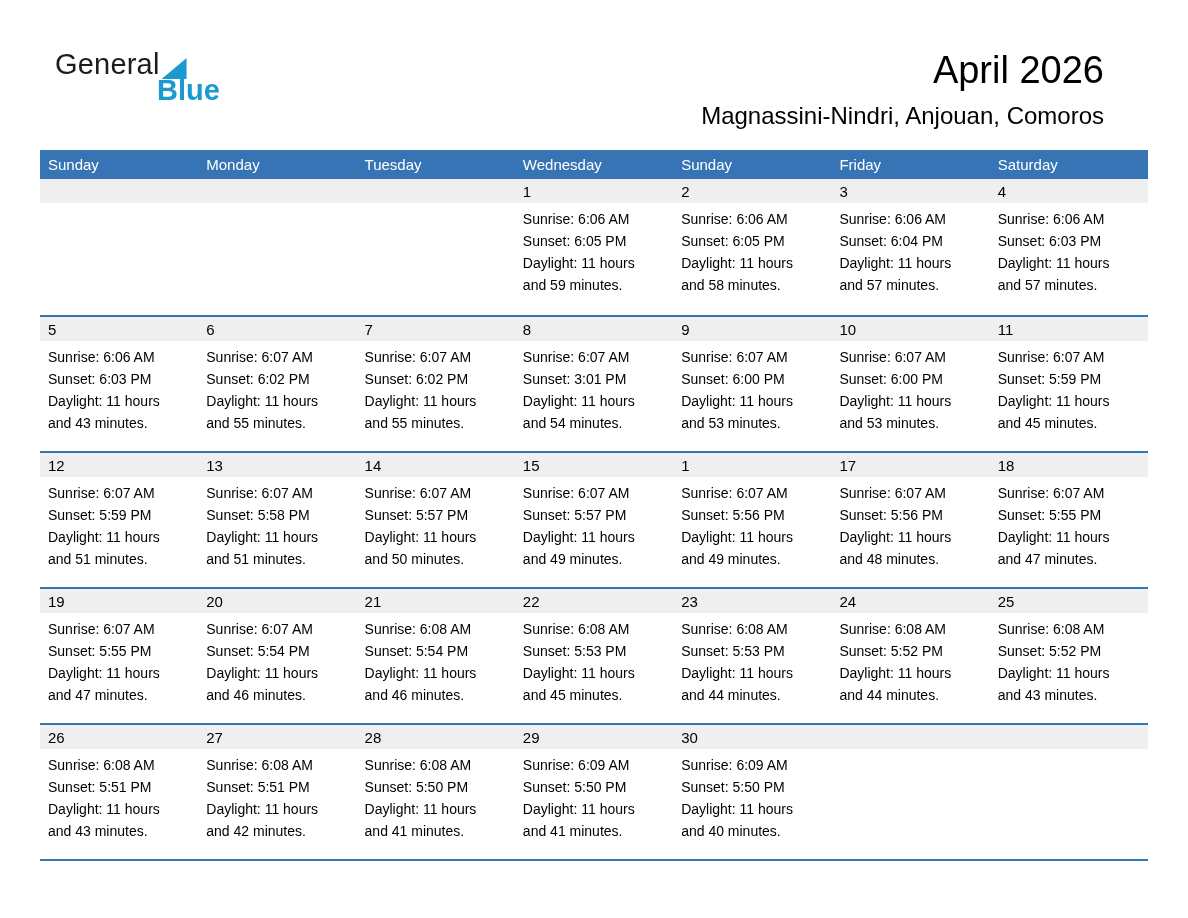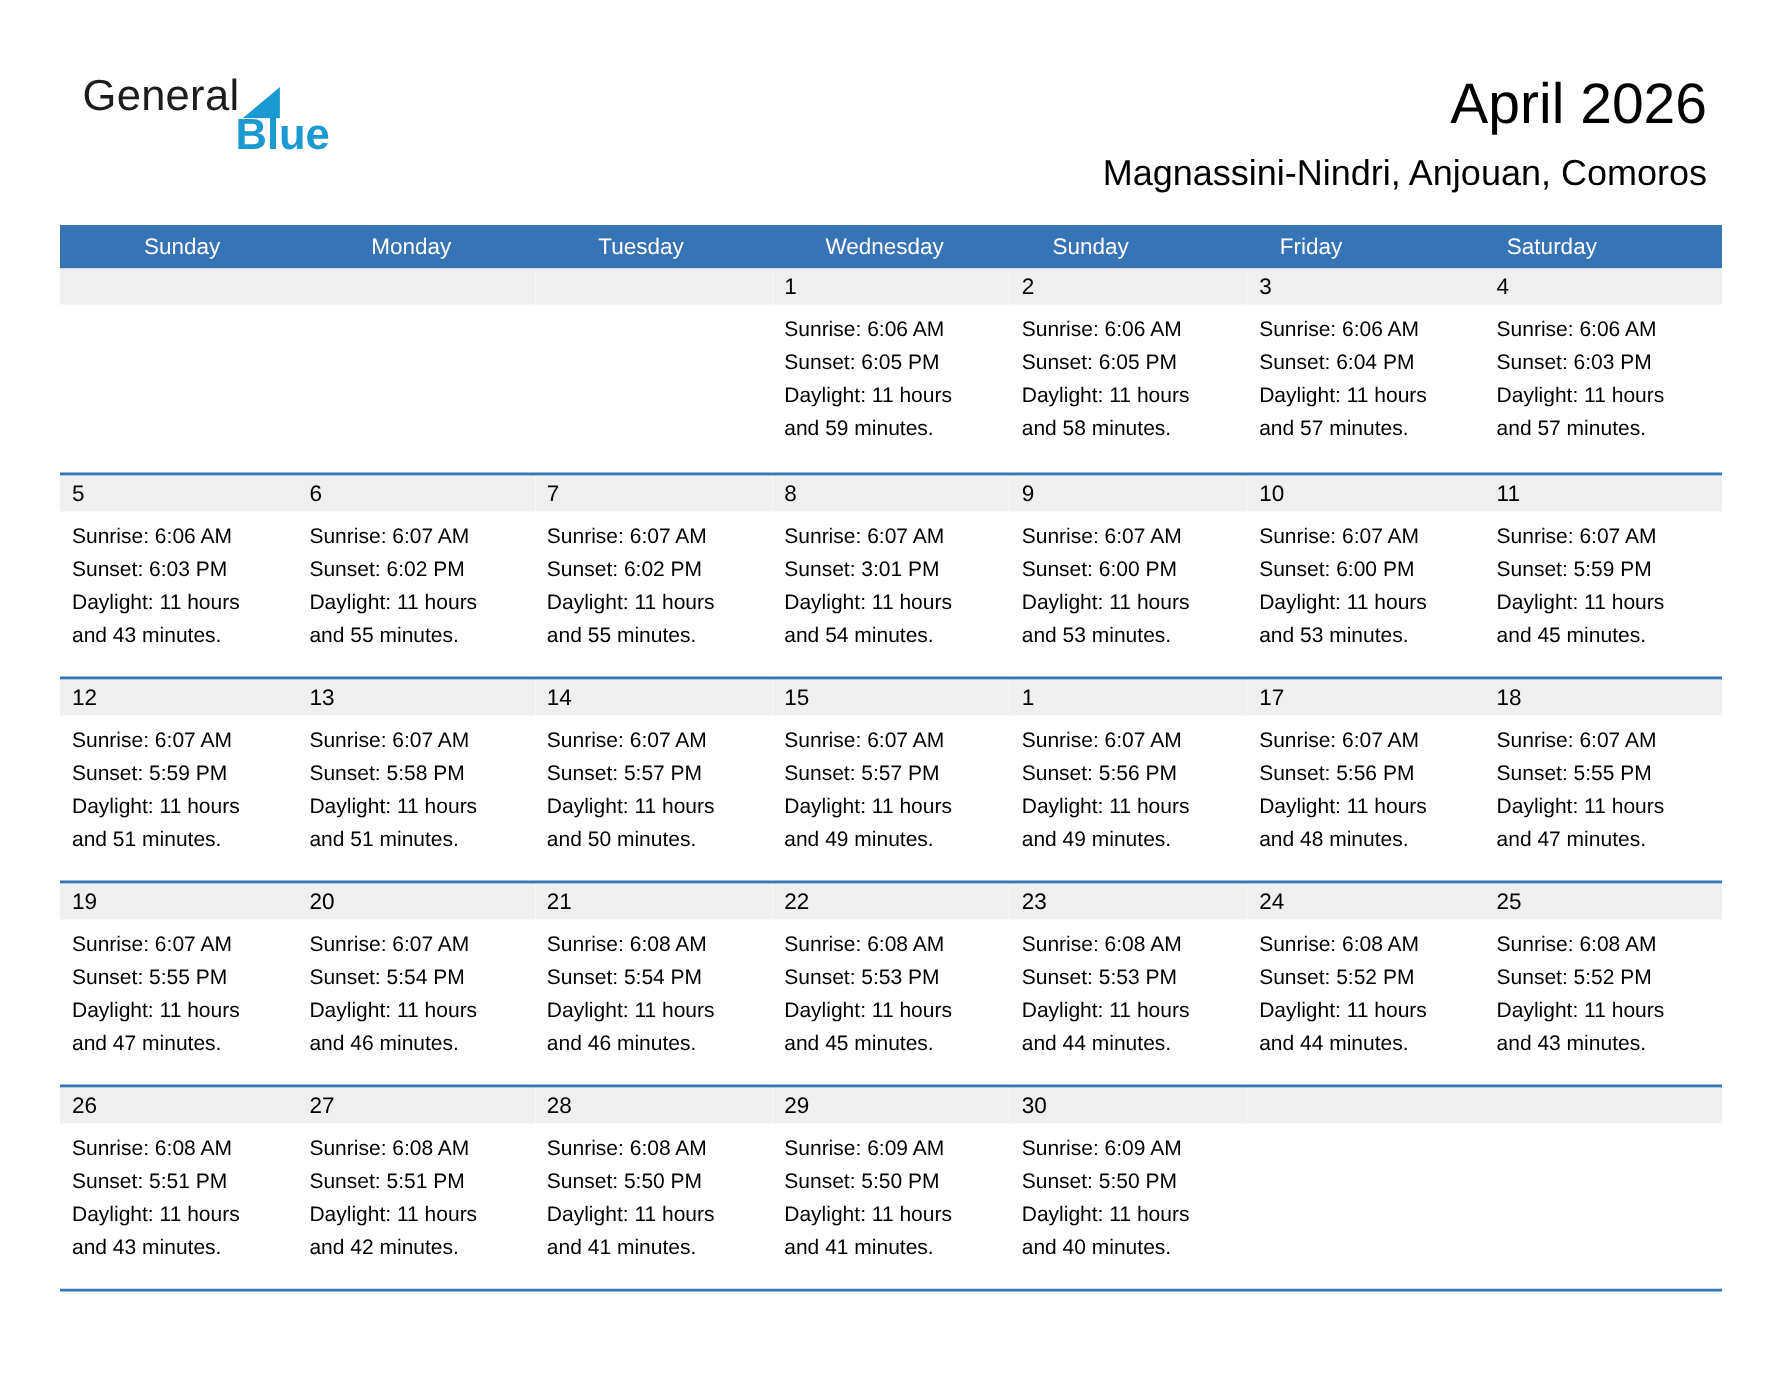--- a/index.html
+++ b/index.html
@@ -22,21 +22,21 @@
     width: 1188px;
     height: 918px;
     overflow: hidden;
     background: #ffffff;
   }
   
   .top {
     display: flex;
     justify-content: space-between;
     align-items: flex-start;
-    padding: 50px 50px 0 55px;
+    padding: 50px 84px 0 55px;
   }
   .logo { line-height: 1; }
   .logo-row {
     display: flex;
     align-items: flex-end;
     font-size: 29px;
     color: #1c1c1c;
     font-weight: normal;
     letter-spacing: 0.2px;
   }
@@ -69,21 +69,20 @@
   
   .calendar { margin: 20px 40px 0 40px; }
   .weekday-row {
     display: grid;
     grid-template-columns: repeat(7, 1fr);
     background: var(--header-bg);
     height: 29px;
     align-items: center;
     color: #ffffff;
     font-size: 15px;
-    padding-left: 48px;
   }
   .weekday { padding-left: 8px; }
   .weeks { border-bottom: 2px solid var(--divider); }
   .week-row {
     display: grid;
     grid-template-columns: repeat(7, 1fr);
     border-top: 2px solid var(--divider);
     min-height: 136px;
     background: #ffffff;
   }

